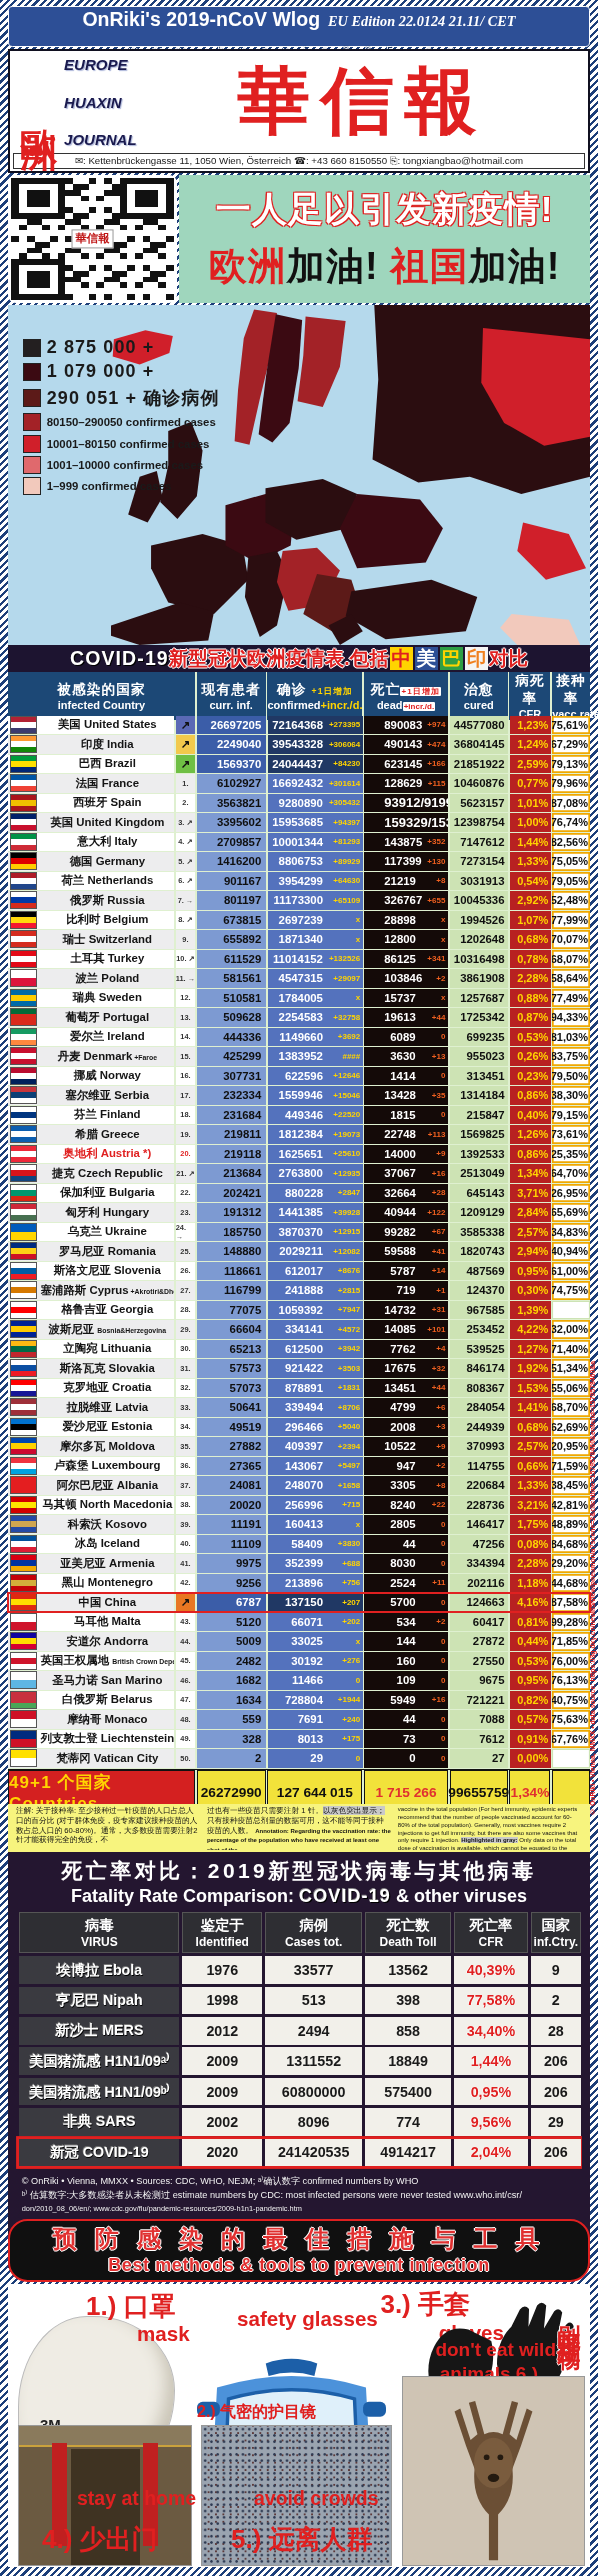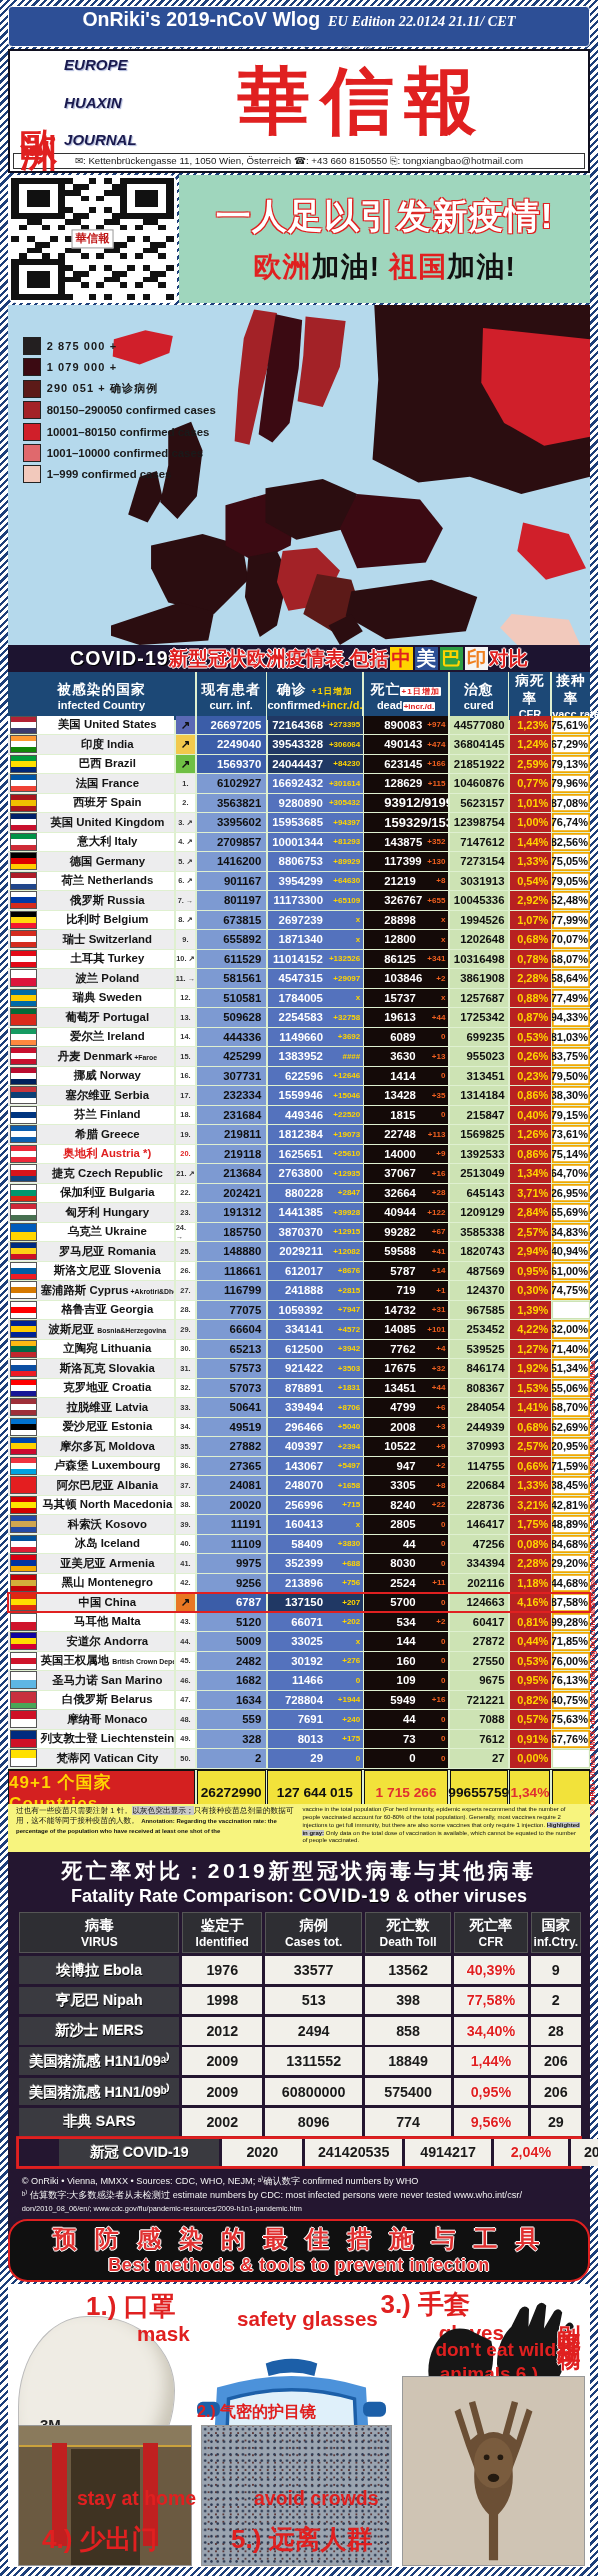--- a/index.html
+++ b/index.html
@@ -35,29 +35,29 @@
     width:100%;height:100%;}
   .qrgrid div{background:#fff;}
   .qrgrid div.on{background:#111;}
   .qrlogo{position:absolute;left:50%;top:50%;transform:translate(-50%,-50%);
     background:#fff;border:0.6px solid #999;padding:1.1px 3.4px;font-family:"Liberation Serif",serif;
     font-weight:bold;color:#c01818;font-size:11.4px;}
   .slogan{flex:1;background:#9fd6bd;margin-left:2.3px;display:flex;flex-direction:column;
     justify-content:center;text-align:center;}
   .slogan-l1{font-size:35px;font-weight:bold;color:#fff;letter-spacing:1.1px;
     text-shadow:-1.1px -1.1px 0 #e02020,1.1px -1.1px 0 #e02020,-1.1px 1.1px 0 #e02020,1.1px 1.1px 0 #e02020;}
-  .slogan-l2{font-size:28px;font-weight:bold;margin-top:8px;letter-spacing:1.1px;}
+  .slogan-l2{font-size:38px;font-weight:bold;margin-top:8px;letter-spacing:1.1px;}
   
   .map{top:305px;height:340px;background:#b5d9ec;position:relative;}
   .legend{position:absolute;left:15px;top:32px;}
   .leg-item{display:flex;align-items:center;margin-bottom:3.4px;}
   .leg-sw{width:16px;height:16px;border:0.6px solid #222;margin-right:5.7px;flex:none;}
   .leg-lab{font-weight:bold;color:#1a1a1a;font-size:11.4px;white-space:nowrap;
     font-stretch:condensed;}
-  .leg-item:nth-child(-n+3) .leg-lab{font-size:11px;letter-spacing:1.1px;}
+  .leg-item:nth-child(-n+3) .leg-lab{font-size:18px;letter-spacing:1.1px;}
   
   .cov-title{top:645px;height:27.5px;background:#1d1430;display:flex;align-items:center;
     justify-content:center;white-space:nowrap;}
   .cov-title span{font-size:19.5px;font-weight:bold;}
   .seg-outline{color:#fff;text-shadow:1.1px 1.1px 0 #000;letter-spacing:1.1px;}
   .seg-red{color:#e02020;text-shadow:-1.1px 0 0 #fff,1.1px 0 0 #fff,0 -1.1px 0 #fff,0 1.1px 0 #fff;}
   .seg-box{display:inline-block;padding:0 1.7px;margin:0 1.1px;line-height:23px;}
   
   .mtable{top:672px;height:1132px;background:#dff0d0;}
   .thead{display:grid;grid-template-columns:187px 69px 95px 84px 58px 41px 38px;
@@ -124,21 +124,21 @@
   .vhead{height:41px;margin-bottom:2.9px;}
   .vhead .vh{background:#2e2e33;display:flex;flex-direction:column;justify-content:center;
     text-align:center;font-weight:bold;border:0.6px solid #555;}
   .vh .cn{font-size:14.3px;}
   .vh .en{font-size:12px;}
   .vrow{height:27.5px;margin-bottom:2.9px;}
   .vrow .vc{display:flex;align-items:center;justify-content:center;font-weight:bold;font-size:14.3px;}
   .vc-name{background:#3a3a40;color:#fff;text-shadow:0.6px 0.6px 0 #000,-0.6px -0.6px 0 #777;}
   .vc-val{background:#f2f0ea;color:#1a1a1a;}
   .vc-cfr{color:#e02020;text-shadow:-0.6px 0 0 #fff,0.6px 0 0 #fff;}
-  .vrow.covid{box-shadow:0 0 0 2.9px #e02020;padding-left:40px;}
+  .vrow.covid{box-shadow:0 0 0 2.9px #e02020;}
   .sources{margin:9.2px 13.7px 0 13.7px;font-size:9.2px;line-height:1.5;color:#f2f2f2;}
   .sources .sm{font-size:7.4px;}
   
   .prev{top:2219px;height:353px;}
   .prev-banner{background:#101010;border:2.9px solid #e02020;border-radius:19.5px;
     text-align:center;padding:2.3px 0 3.4px 0;}
   .pb1{font-size:24px;font-weight:bold;letter-spacing:5.7px;color:#e03030;
     text-shadow:-1.1px 0 0 #fff,1.1px 0 0 #fff,0 -1.1px 0 #fff,0 1.1px 0 #fff;}
   .pb2{font-size:18px;font-weight:bold;color:#e03030;letter-spacing:0.6px;
     text-shadow:-1.1px 0 0 #fff,1.1px 0 0 #fff,0 -1.1px 0 #fff,0 1.1px 0 #fff;}
@@ -1168,21 +1168,21 @@
         <div class="c c-conf">
           <span class="conf-n">1625651</span>
           <span class="conf-i">+25610</span>
         </div>
         <div class="c c-dead">
           <span class="dead-n">14000</span>
           <span class="dead-i">+9</span>
         </div>
         <div class="c c-cured">1392533</div>
         <div class="c c-cfr">0,86%</div>
-        <div class="c c-vacc">75,14%</div>
+        <div class="c c-vacc">25,35%</div>
       </div>
       <div class="trow">
         <div class="c c-country">
           <span class="flag" style="background: linear-gradient(rgb(255, 255, 255) 0%, rgb(255, 255, 255) 33.3333%, rgb(215, 20, 26) 33.3333%, rgb(215, 20, 26) 66.6667%, rgb(17, 69, 126) 66.6667%, rgb(17, 69, 126) 100%);"></span>
           <span class="cname">捷克 <span>Czech Republic</span></span>
         </div>
         <div class="c c-rank">21. ↗</div>
         <div class="c c-curr">213684</div>
         <div class="c c-conf">
           <span class="conf-n">2763800</span>
@@ -1774,20 +1774,21 @@
     <div class="tc tc-val">26272990</div>
     <div class="tc tc-val">127 644 015</div>
     <div class="tc tc-val tc-dead">1 715 266</div>
     <div class="tc tc-val">99655759</div>
     <div class="tc tc-val tc-dead">1,34%</div>
     <div class="tc tc-val"></div>
   </div>
 </div>
 
 <div class="sec notes">
+  <div class="note-col note-zh">注解: 关于接种率: 至少接种过一针疫苗的人口占总人口的百分比 (对于群体免疫，疫专家建议接种疫苗的人数占总人口的 60-80%)。通常，大多数疫苗需要注射2针才能获得完全的免疫，不</div>
   <div class="note-col note-zh">
     <span>过也有一些疫苗只需要注射 1 针。</span><span class="gray-hl">以灰色突出显示；</span><span>只有接种疫苗总剂量的数据可用，这不能等同于接种疫苗的人数。</span>
     <span class="note-en" style="font-weight:bold">Annotation: Regarding the vaccination rate: the percentage of the population who have received at least one shot of the</span>
   </div>
   <div class="note-col note-en">
     <span>vaccine in the total population (For herd immunity, epidemic experts recommend that the number of people vaccinated account for 60-80% of the total population). Generally, most vaccines require 2 injections to get full immunity, but there are also some vaccines that only require 1 injection. </span><span class="gray-hl" style="font-weight:bold">Highlighted in gray:</span><span> Only data on the total dose of vaccination is available, which cannot be equated to the number of people vaccinated.</span>
   </div>
 </div>
 
 <div class="sec fatal">

